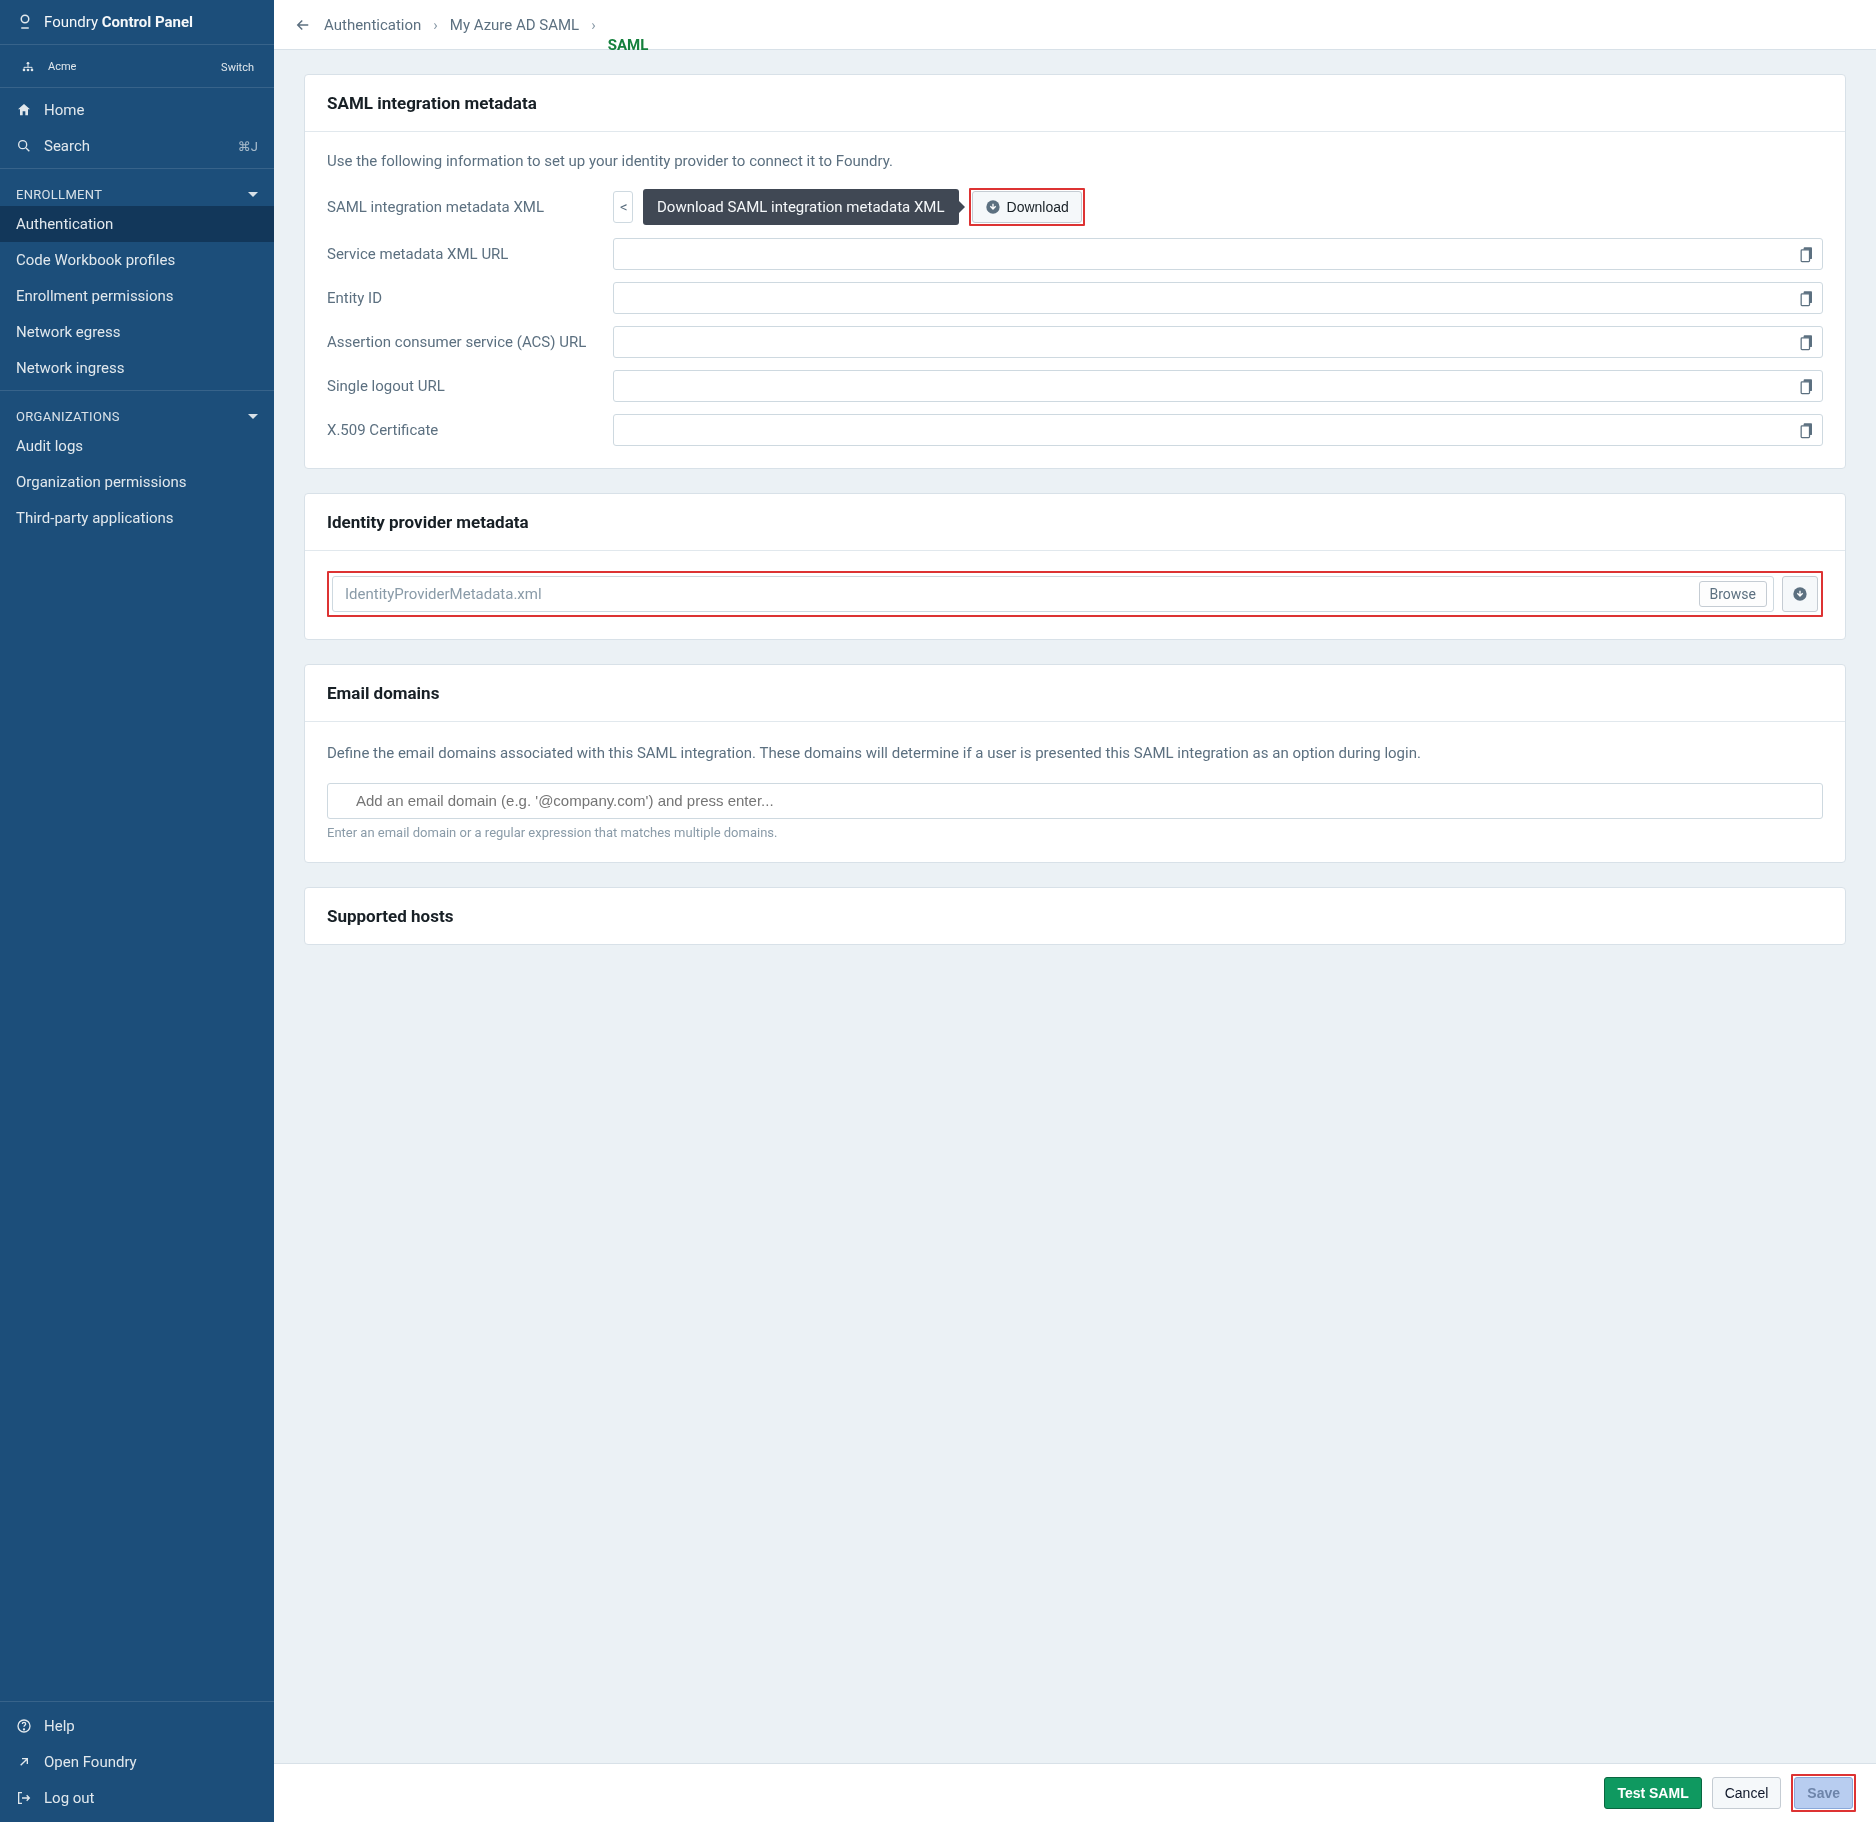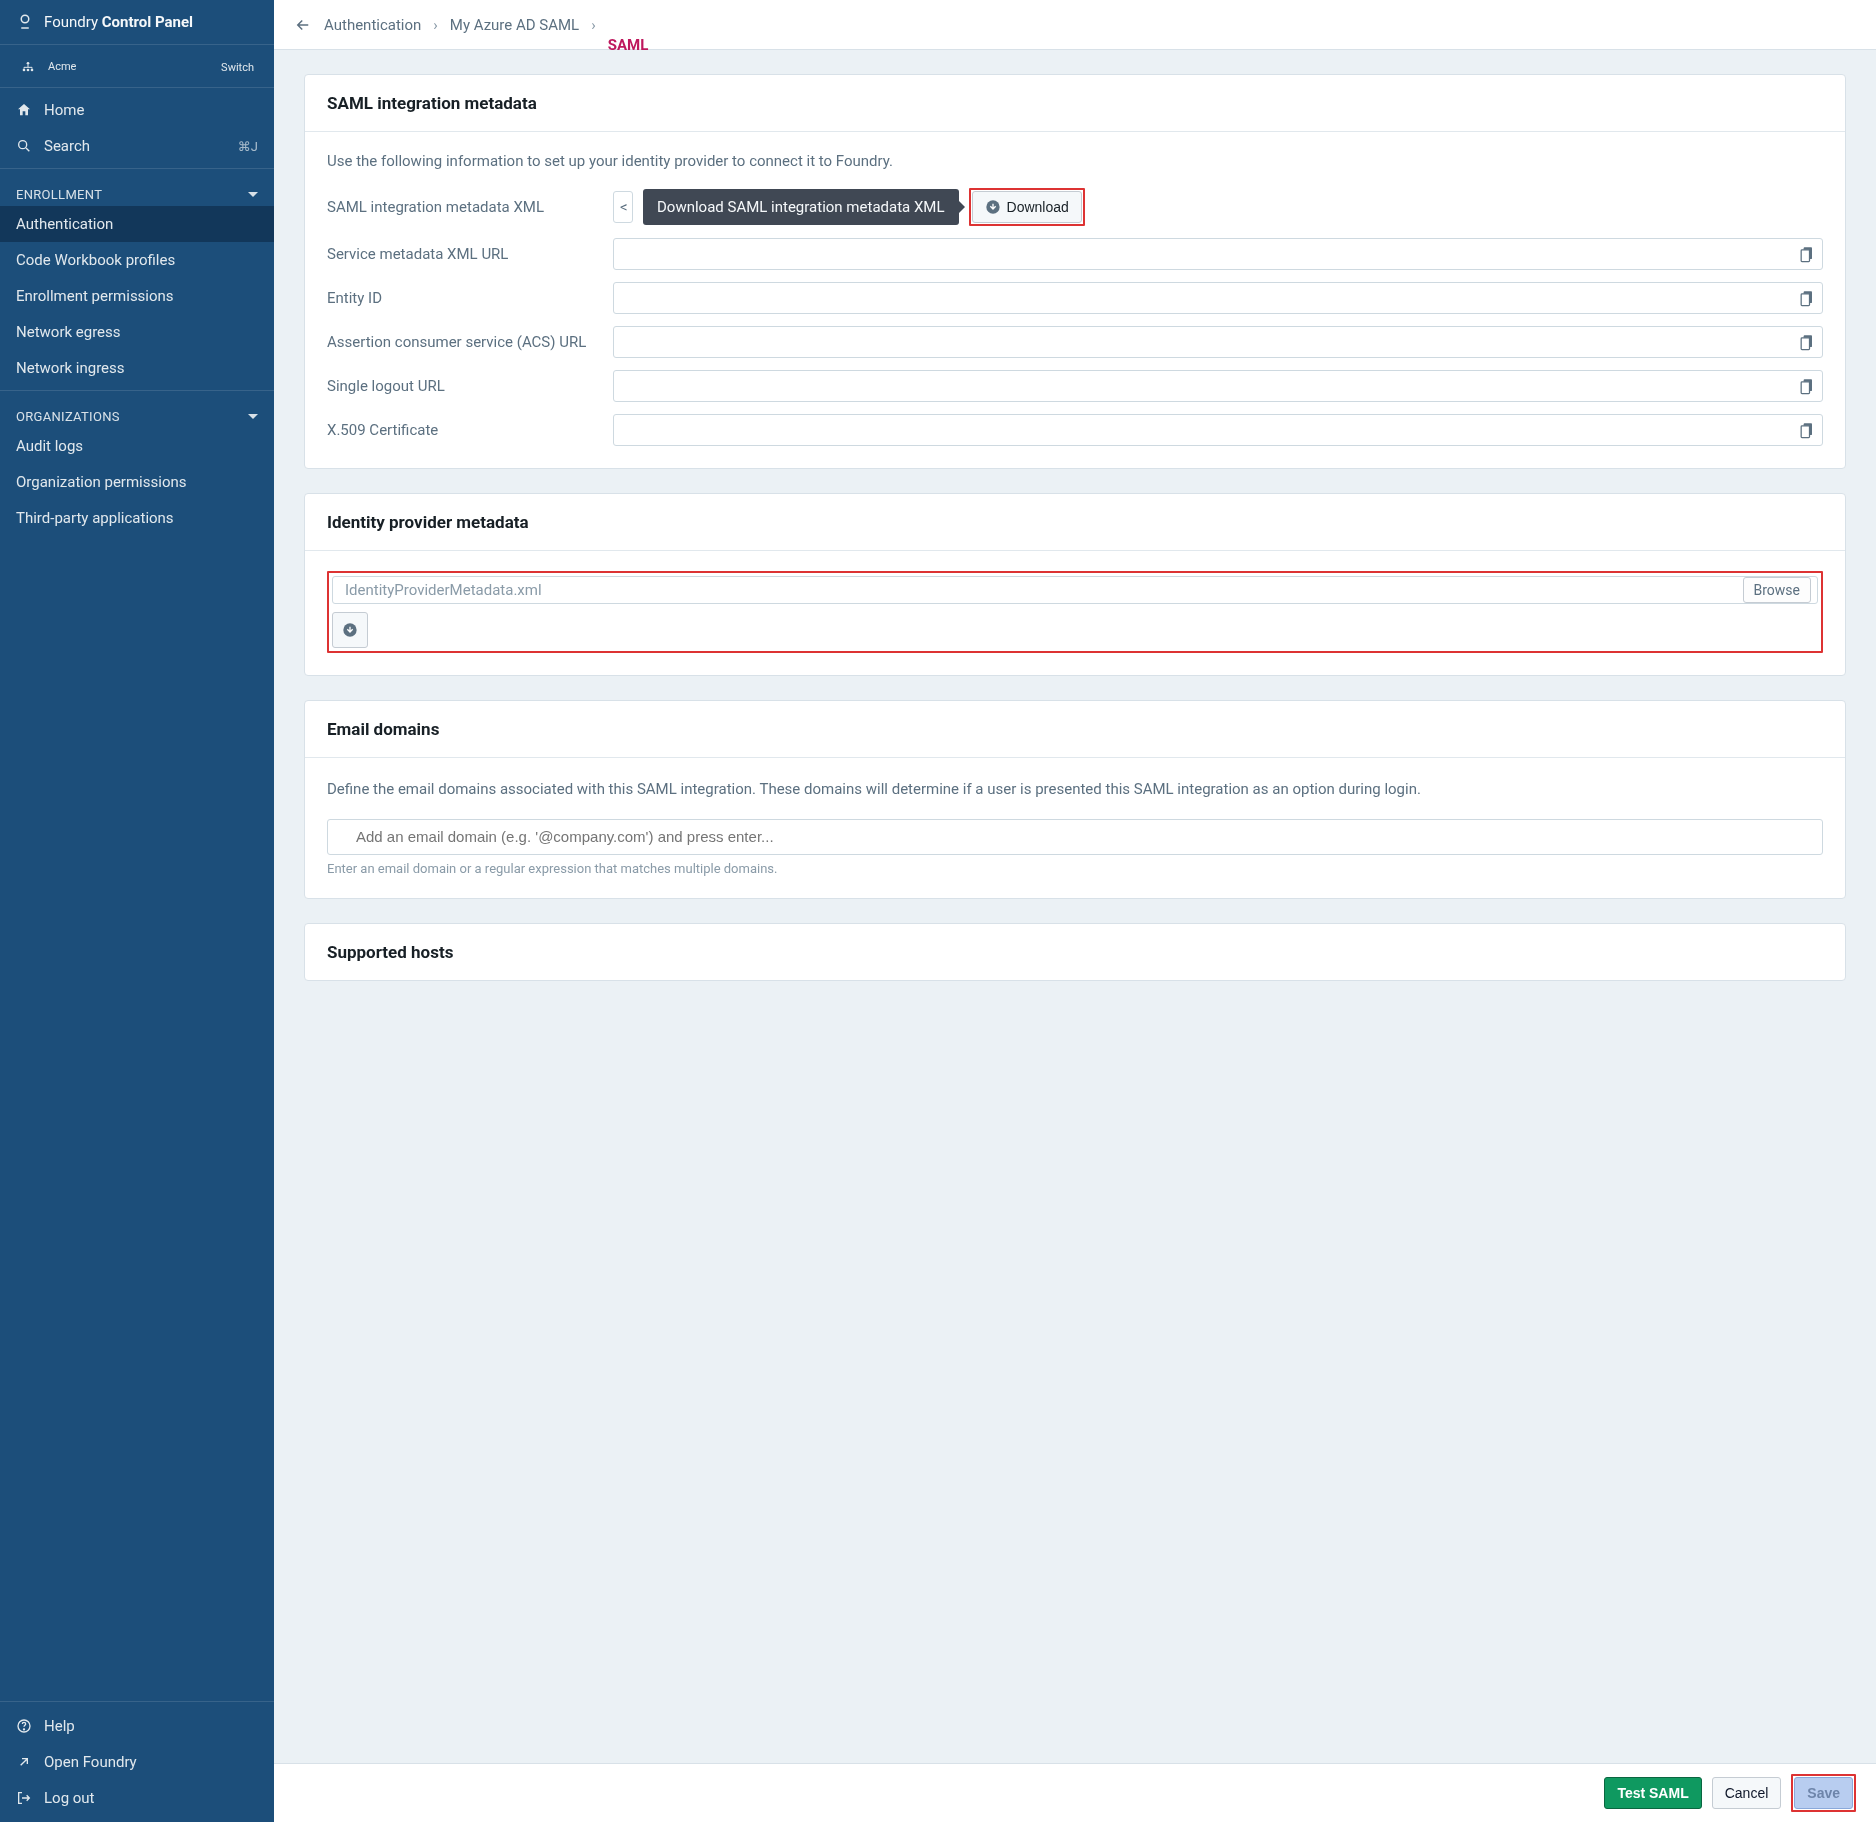--- a/index.html
+++ b/index.html
@@ -73,21 +73,21 @@
   .topbar {
     display:flex; align-items:center; gap:12px;
     padding: 0 20px; height: 50px;
     background: #fff;
     border-bottom: 1px solid #d8e1e8;
     color: #5c7080;
     font-size: 15px;
   }
   .topbar .crumb { color: #5c7080; cursor:pointer;}
   .topbar .sep { color: #8a9ba8; }
-  .topbar .current { color: #be185d; font-weight:700;margin-top:40px; }
+  .topbar .current { color: #15803d; font-weight:700;margin-top:40px; }
   .back-btn { cursor:pointer; color:#5c7080; display:flex; }
 
   .content { flex:1; overflow:auto; padding: 24px 30px 0; }
   .card {
     background:#fff;
     border:1px solid #d8e1e8;
     border-radius:4px;
     margin-bottom: 24px;
   }
   .card-header {
@@ -124,21 +124,21 @@
     border:6px solid transparent; border-left-color:#404854; border-right:none;
   }
   .btn {
     display:inline-flex; align-items:center; gap:6px;
     height:32px; padding:0 12px;
     background:#f5f8fa; border:1px solid #c5ccd3; border-radius:3px;
     color:#182026; font-size:14px; cursor:pointer;
   }
   .redbox { border:2px solid #d33; border-radius:1px; }
 
-  .file-row { display:flex; align-items:stretch; gap:8px;flex-direction:column; }
+  .file-row { display:flex; align-items:stretch; gap:8px; }
   .file-input {
     flex:1; height:36px; border:1px solid #ced9e0; border-radius:3px;
     display:flex; align-items:center; padding:0 6px 0 12px; background:#fff;
   }
   .file-input .ph { flex:1; color:#8a9ba8; font-size:15px;}
   .file-input .browse {
     height:26px; padding:0 10px; border:1px solid #c5ccd3; border-radius:3px;
     background:#fdfdfd; display:flex; align-items:center; cursor:pointer; font-size:14px;
   }
   .sq-btn {

